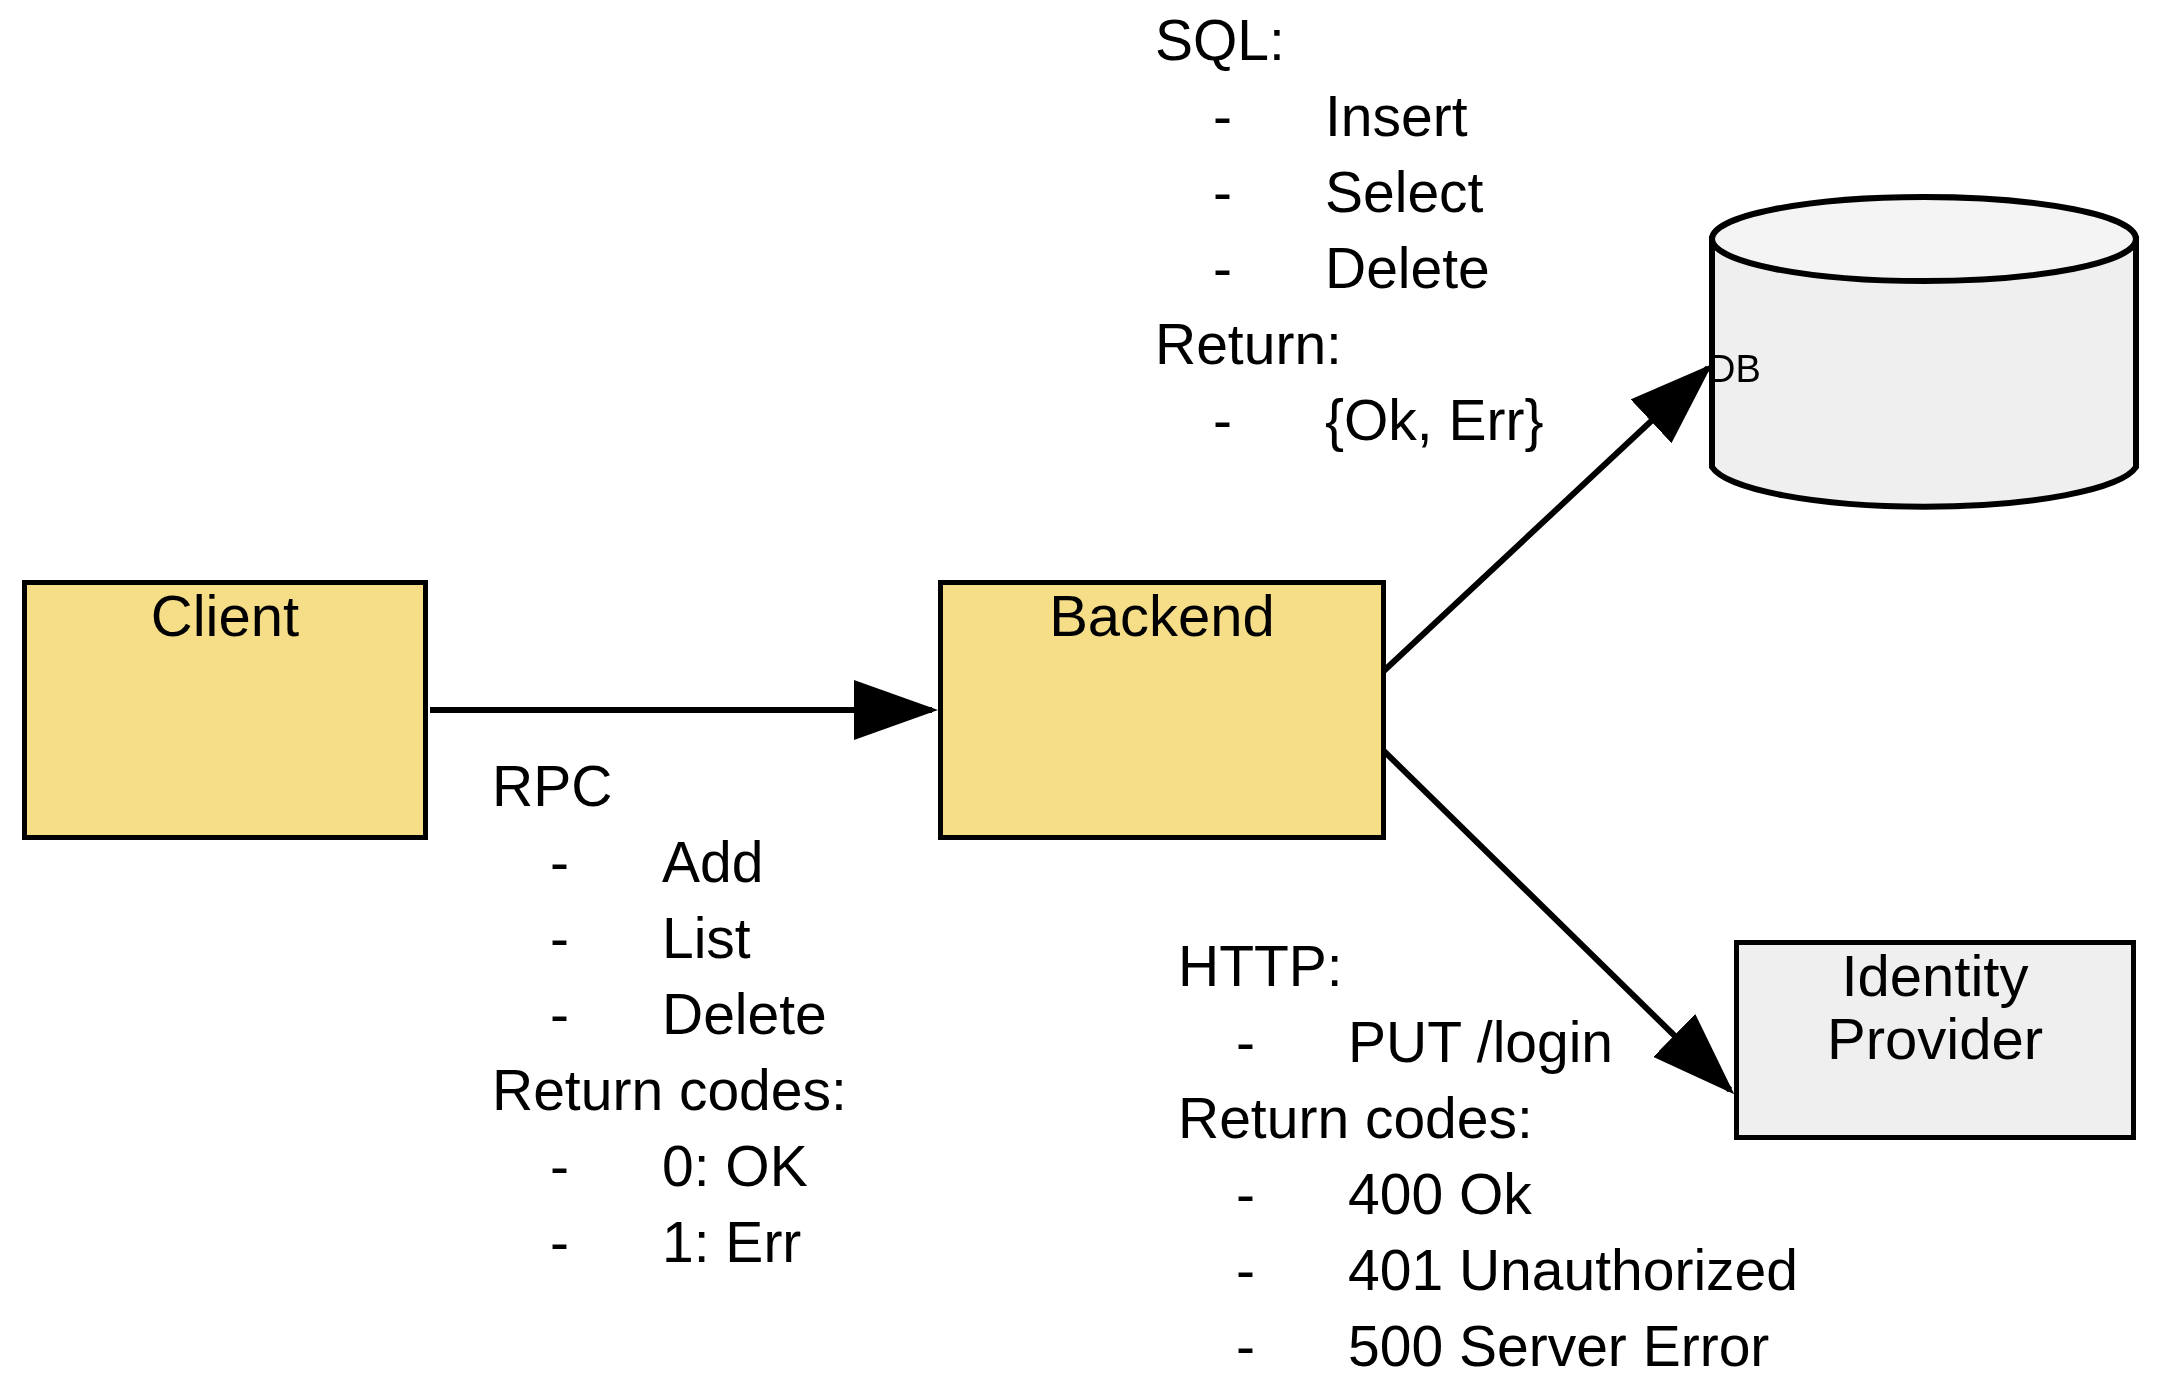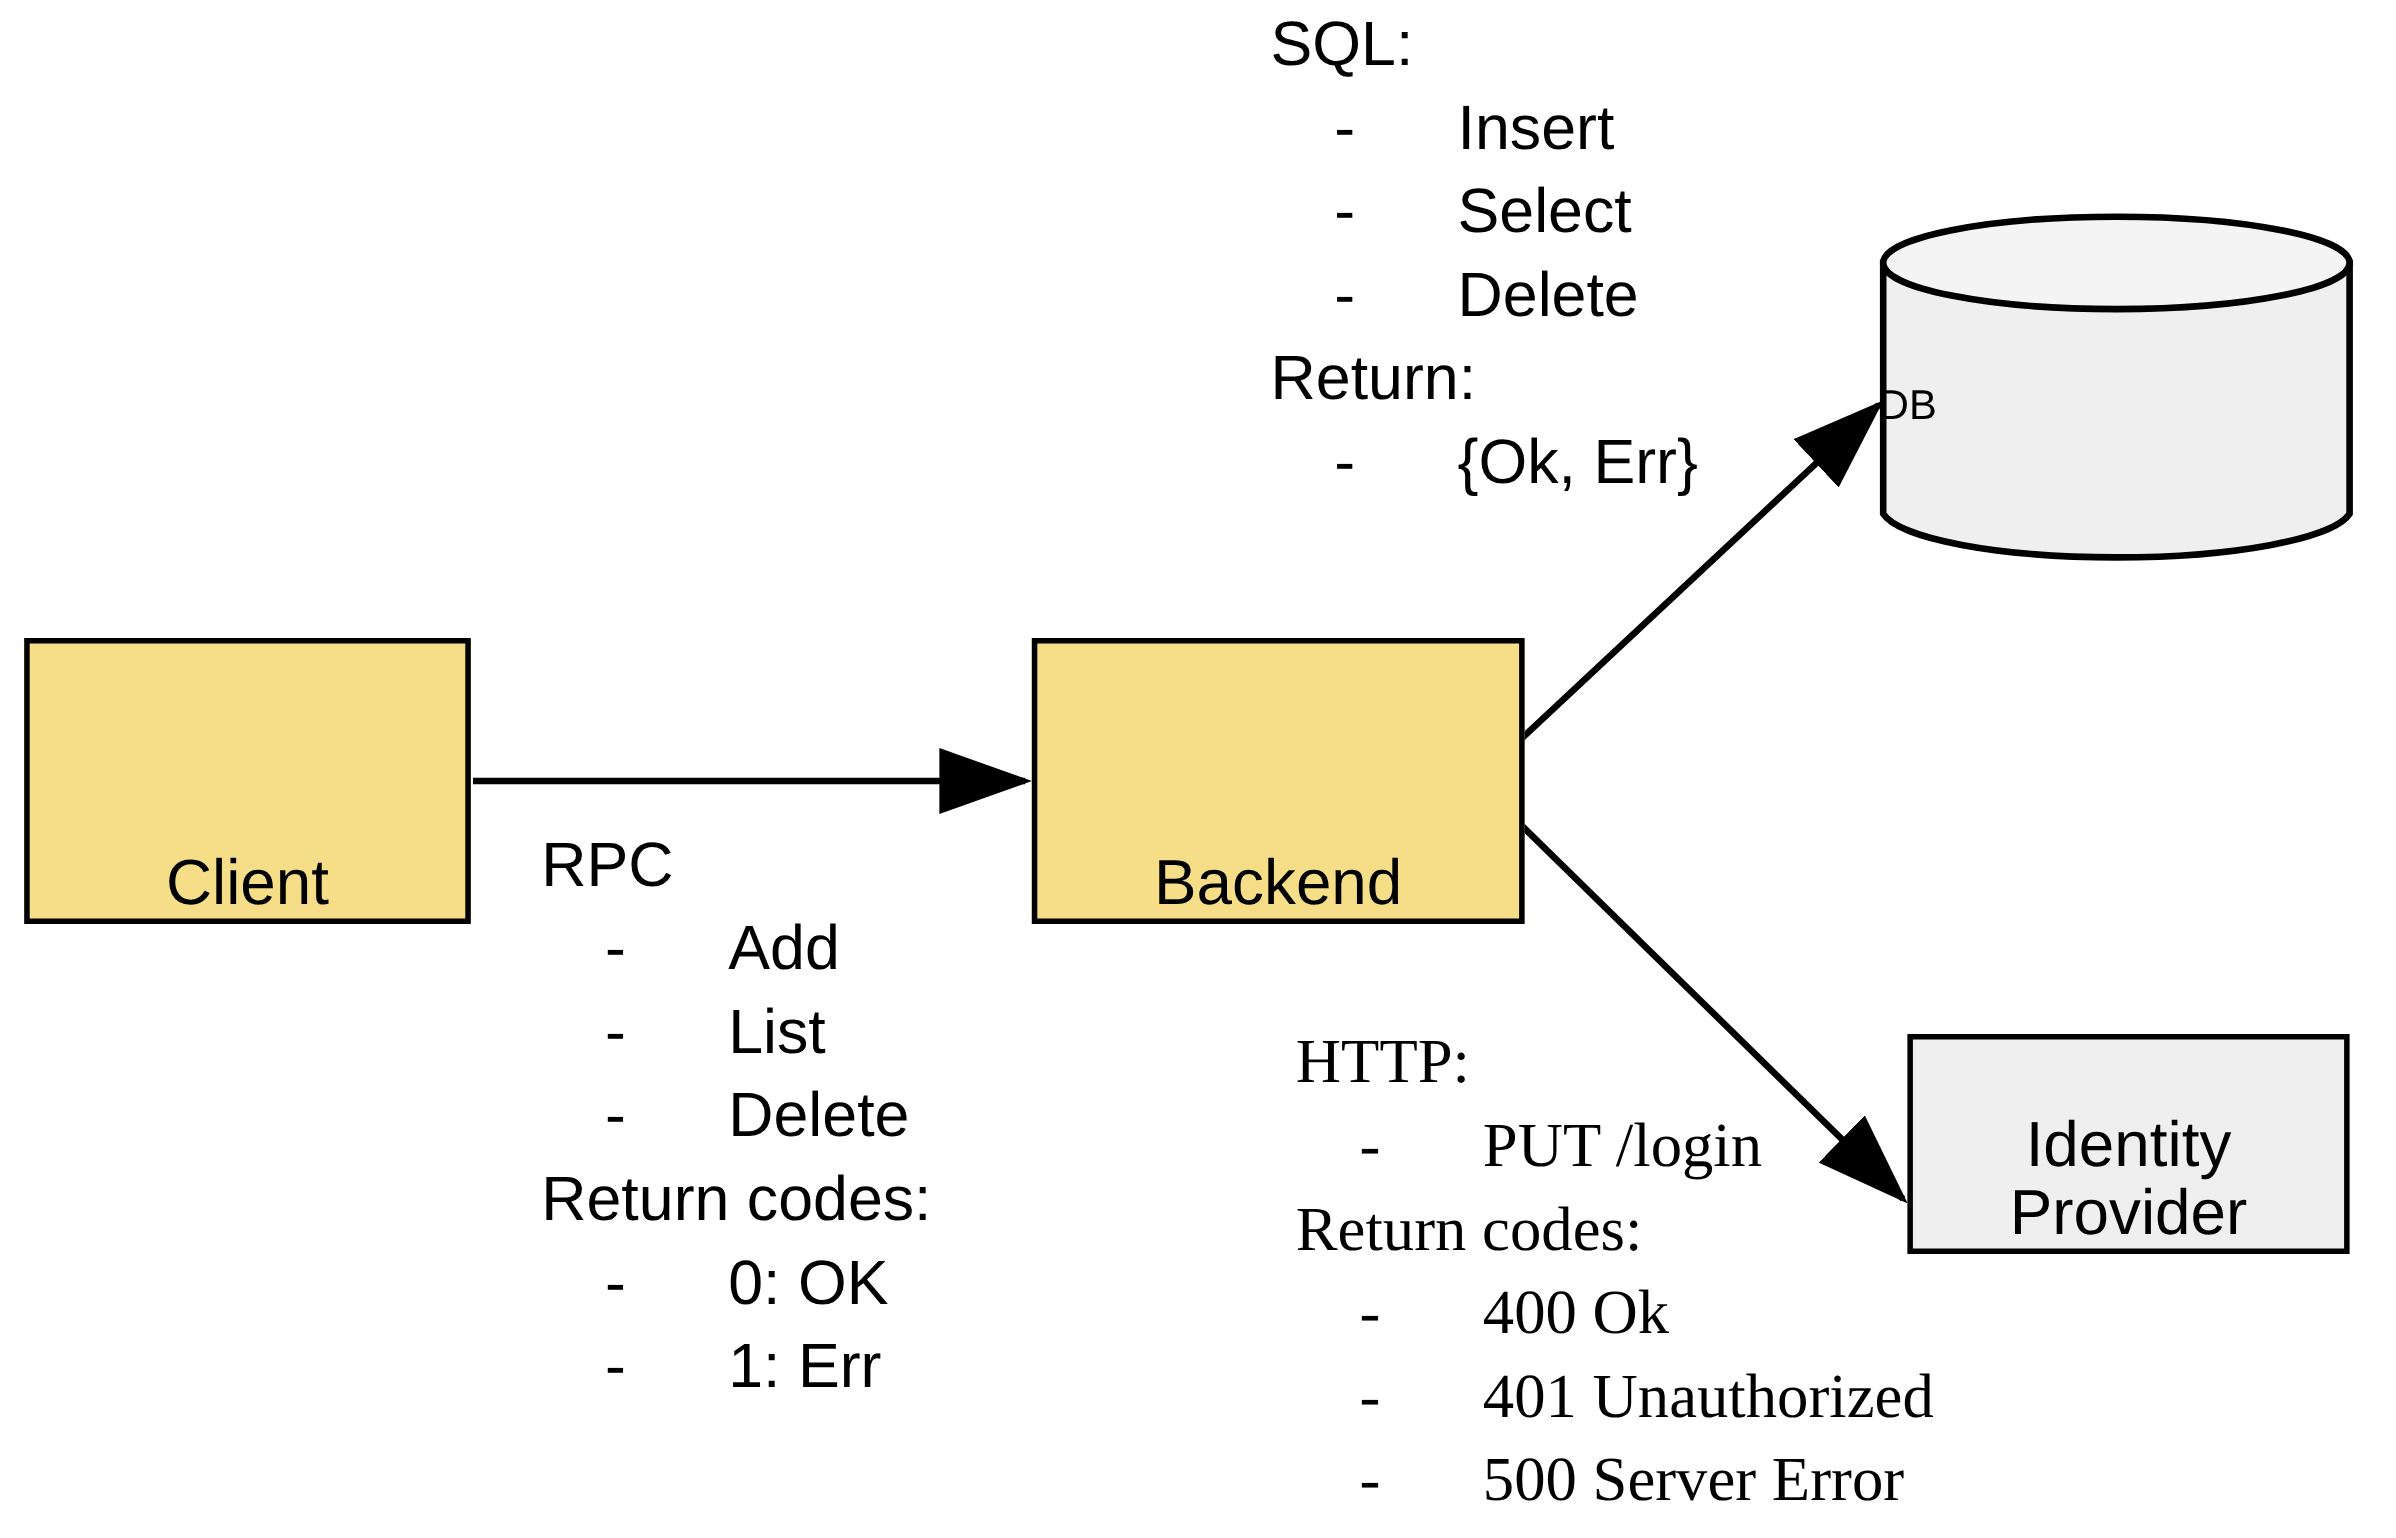--- a/index.html
+++ b/index.html
@@ -25,21 +25,21 @@
     left: 0;
     width: 2178px;
     height: 1398px;
   }
 
   
   .node {
     position: absolute;
     box-sizing: border-box;
     display: flex;
-    align-items: flex-end;
+    align-items: flex-start;
     justify-content: center;
     text-align: center;
     font-size: 58px;
     line-height: 1.08;
     border: 5px solid #000000;
   }
   .node.service {
     background: #F5DE87;
   }
   .node.external {
@@ -89,21 +89,21 @@
     padding-left: 170px;
   }
   .ann-item .bullet-dash {
     position: absolute;
     left: 58px;
     top: 0;
   }
 
   #annotation-sql  { left: 1155px; top: 2px; }
   #annotation-rpc  { left: 492px;  top: 748px; }
-  #annotation-http { left: 1178px; top: 928px; font-family: Liberation Serif, serif; }
+  #annotation-http { left: 1178px; top: 928px; }
 </style>
 </head>
 <body>
 
 <div id="diagram-canvas">
 
   <svg id="edge-layer" viewBox="0 0 2178 1398">
     <defs>
       <marker id="arrowhead" markerWidth="14" markerHeight="10" refX="13" refY="5" orient="auto" markerUnits="strokeWidth">
         <path d="M0,0 L14,5 L0,10 z" fill="#000000"></path>

